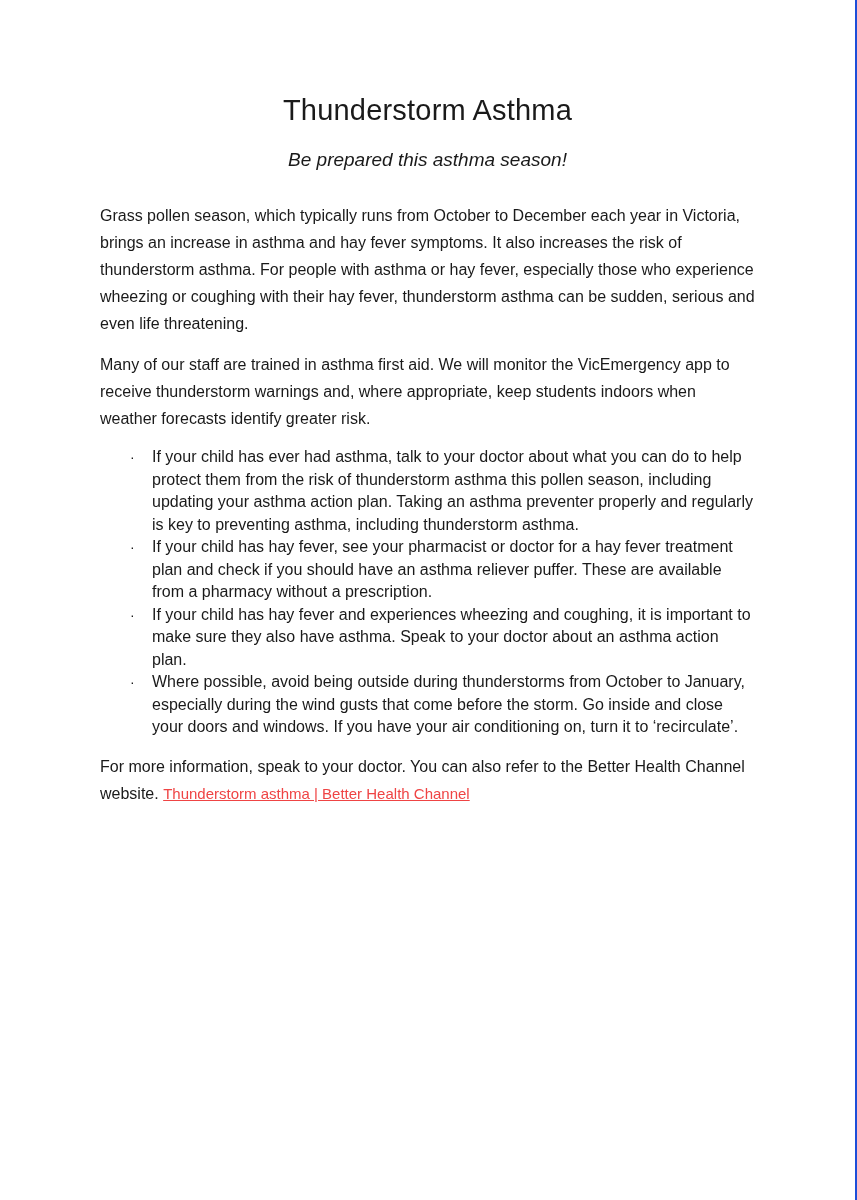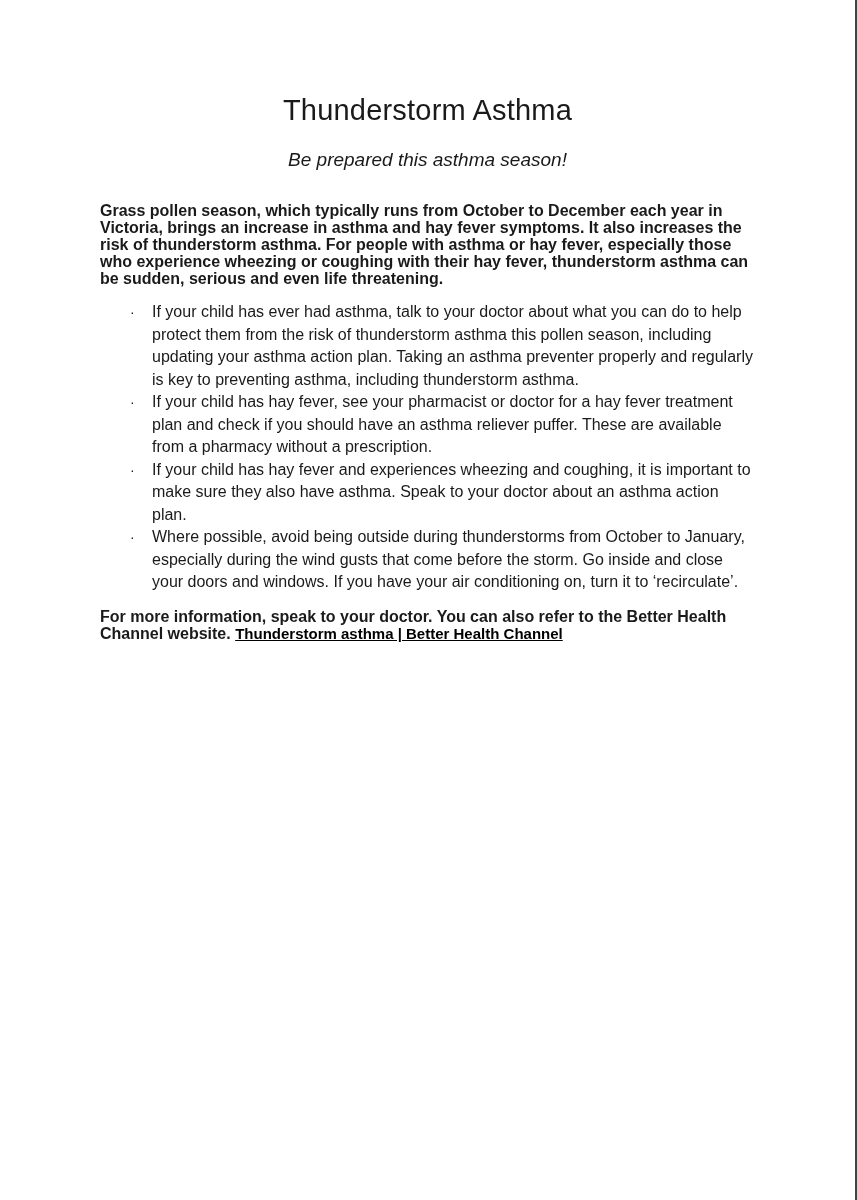--- a/index.html
+++ b/index.html
@@ -10,40 +10,39 @@
   .page {
     position: relative;
     width: 857px;
     height: 1200px;
     box-sizing: border-box;
     background: #ffffff;
     padding: 94px 100px 0 100px;
     font-family: "Liberation Sans", sans-serif;
     color: #1a1a1a;
     overflow: hidden;
-    border-right: 2px solid #404040;
+    border-right: 2px solid #1d4ed8;
   }
   .doc-title {
     font-size: 29px;
     font-weight: 400;
     text-align: center;
     margin: 0 0 22px 0;
     letter-spacing: 0.2px;
   }
   .doc-subtitle {
     font-size: 19px;
     font-style: italic;
     text-align: center;
     margin: 0 0 31px 0;
   }
   p.body {
     font-size: 16px;
-    line-height: 17px;
+    line-height: 27px;
     margin: 0 0 14px 0;
-    font-weight: bold;
   }
   ul.bullets {
     list-style: none;
     margin: 8px 0 14px 0;
     padding: 0;
   }
   ul.bullets li {
     display: flex;
     align-items: flex-start;
     padding-left: 30px;
@@ -54,38 +53,39 @@
     flex: none;
     width: 22px;
     font-size: 14px;
     line-height: 22.5px;
     color: #1a1a1a;
   }
   ul.bullets .bullet-text {
     flex: 1;
   }
   a.bhc-link {
-    color: #000000;
+    color: #ef4444;
     text-decoration: underline;
     font-size: 15px;
     cursor: pointer;
   }
 </style>
 </head>
 <body>
 
 <div class="page">
 
   <h1 class="doc-title">Thunderstorm Asthma</h1>
 
   <p class="doc-subtitle">Be prepared this asthma season!</p>
 
   <p class="body">Grass pollen season, which typically runs from October to December each year in Victoria, brings an increase in asthma and hay fever symptoms. It also increases the risk of thunderstorm asthma. For people with asthma or hay fever, especially those who experience wheezing or coughing with their hay fever, thunderstorm asthma can be sudden, serious and even life threatening.</p>
 
 
+  <p class="body">Many of our staff are trained in asthma first aid. We will monitor the VicEmergency app to receive thunderstorm warnings and, where appropriate, keep students indoors when weather forecasts identify greater risk.</p>
 
 
   <ul class="bullets">
     <li>
       <span class="marker">·</span>
       <span class="bullet-text">If your child has ever had asthma, talk to your doctor about what you can do to help protect them from the risk of thunderstorm asthma this pollen season, including updating your asthma action plan. Taking an asthma preventer properly and regularly is key to preventing asthma, including thunderstorm asthma.</span>
     </li>
     <li>
       <span class="marker">·</span>
       <span class="bullet-text">If your child has hay fever, see your pharmacist or doctor for a hay fever treatment plan and check if you should have an asthma reliever puffer. These are available from a pharmacy without a prescription.</span>

